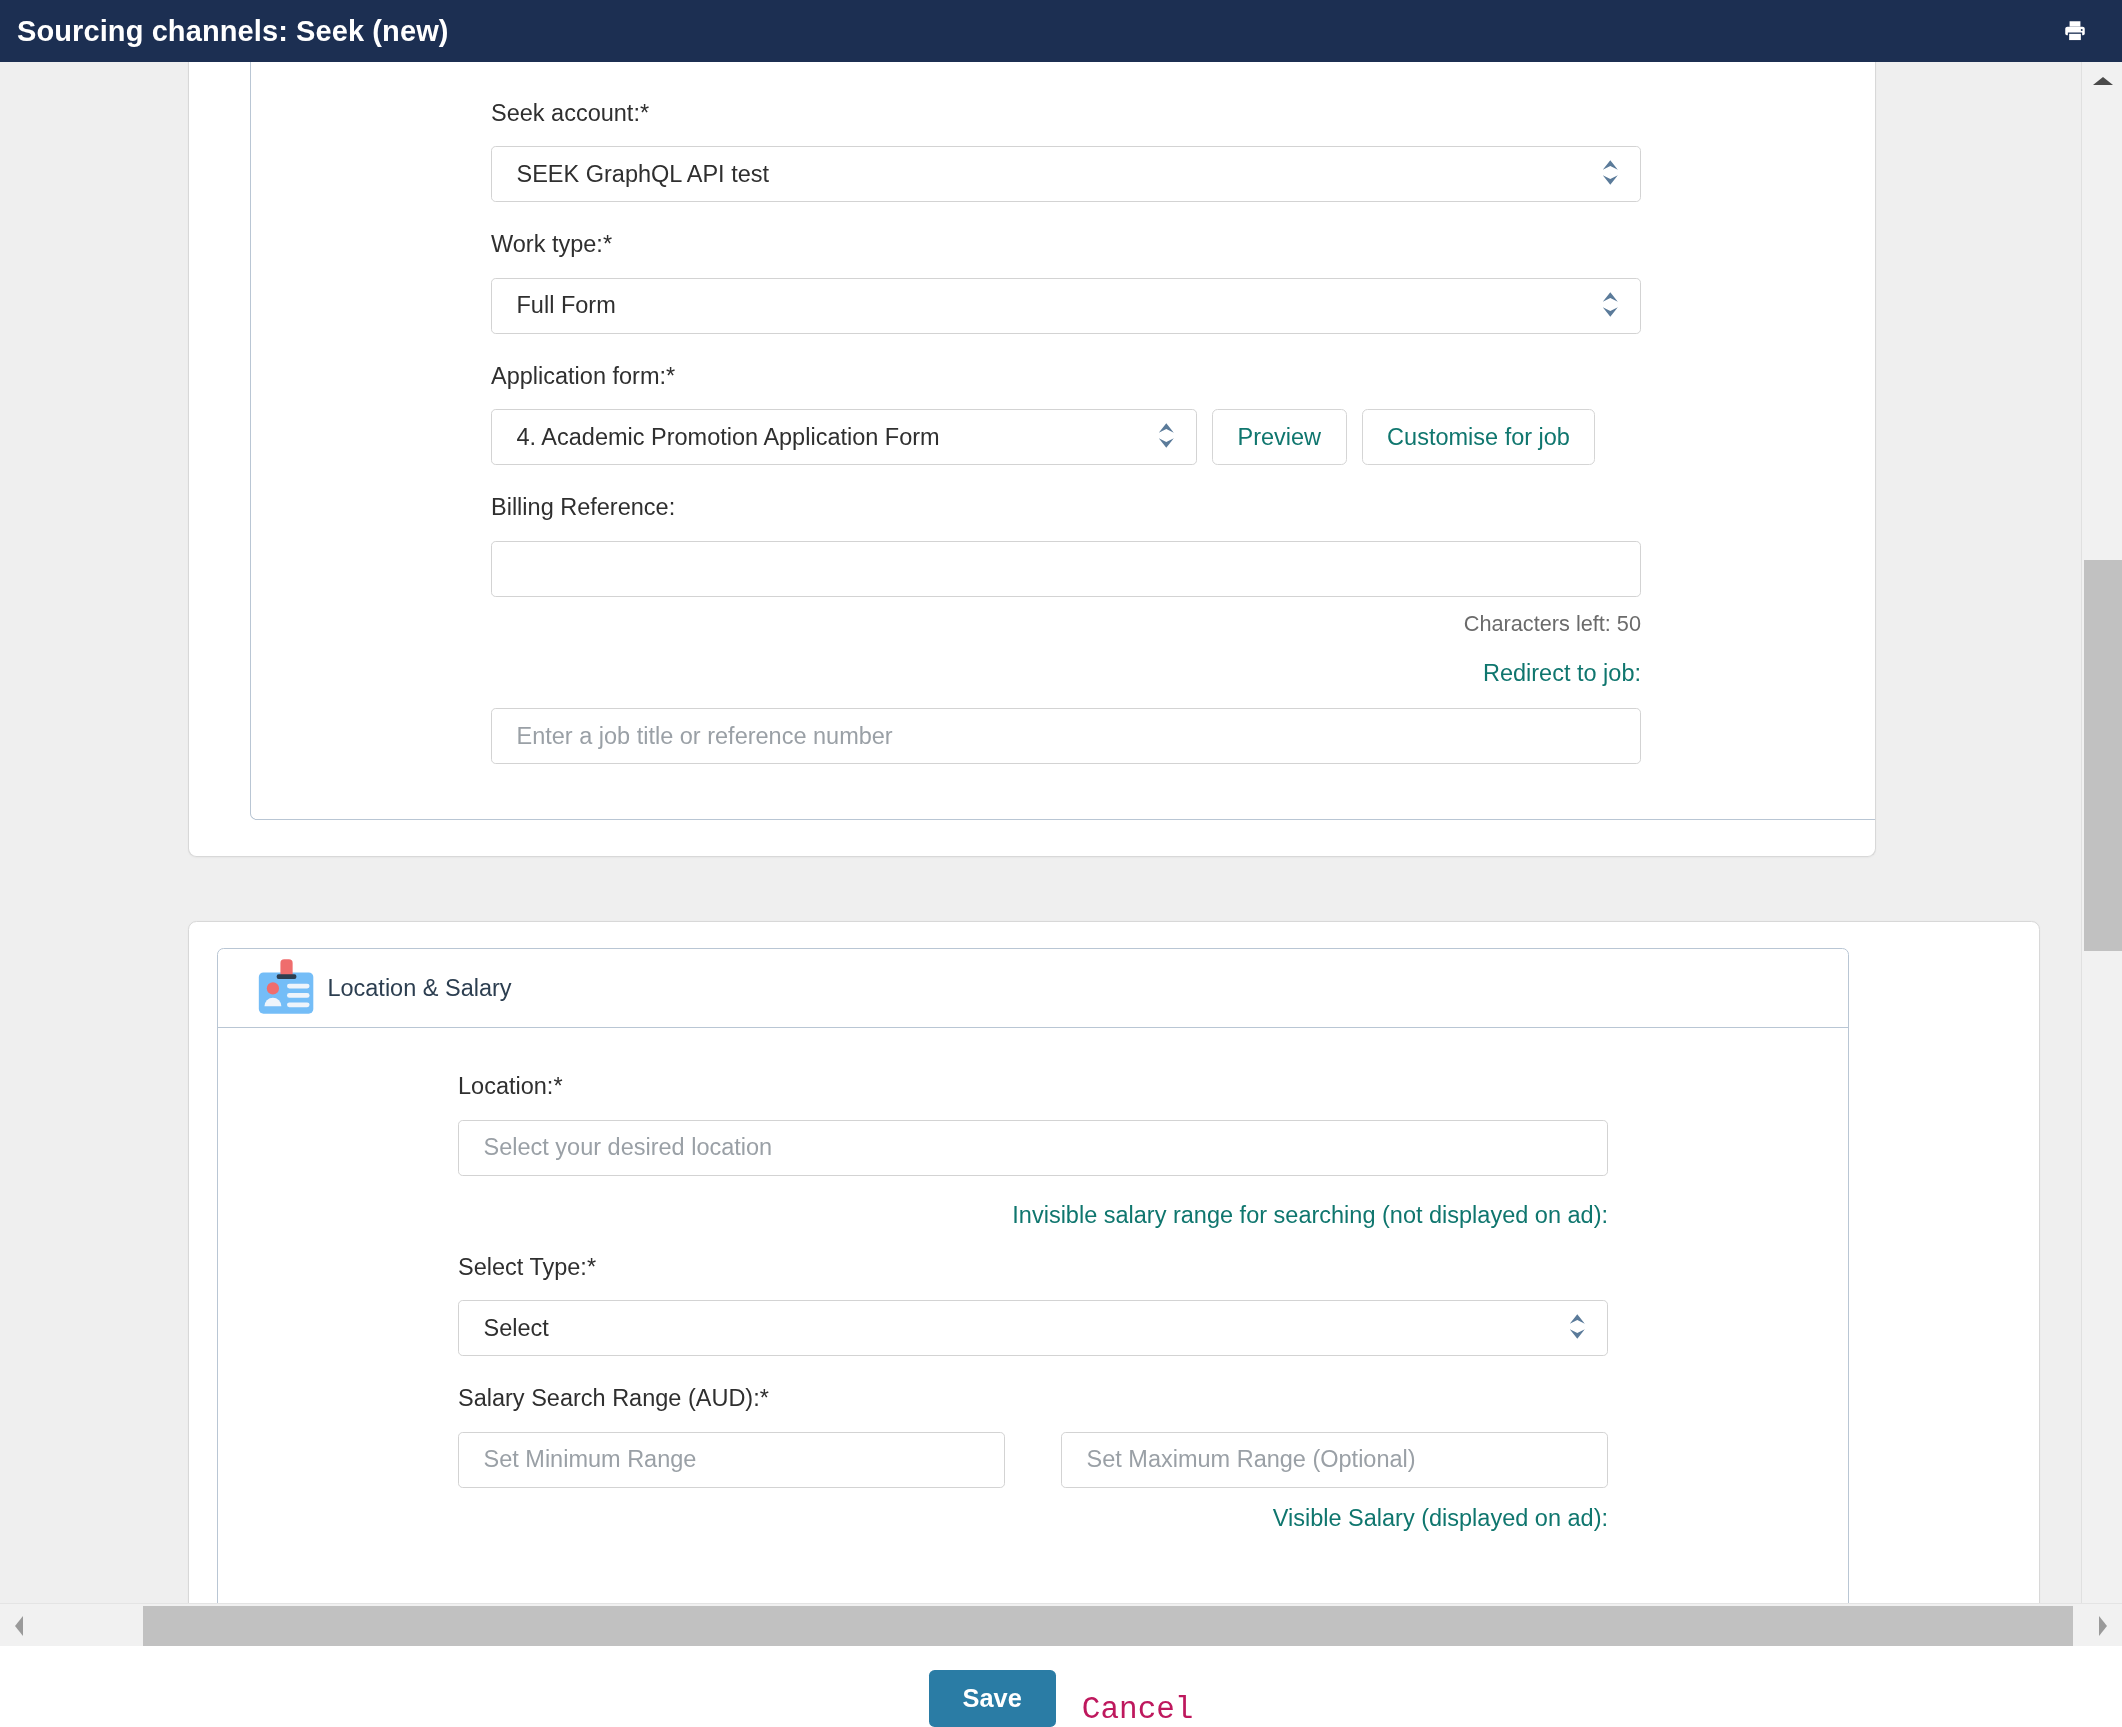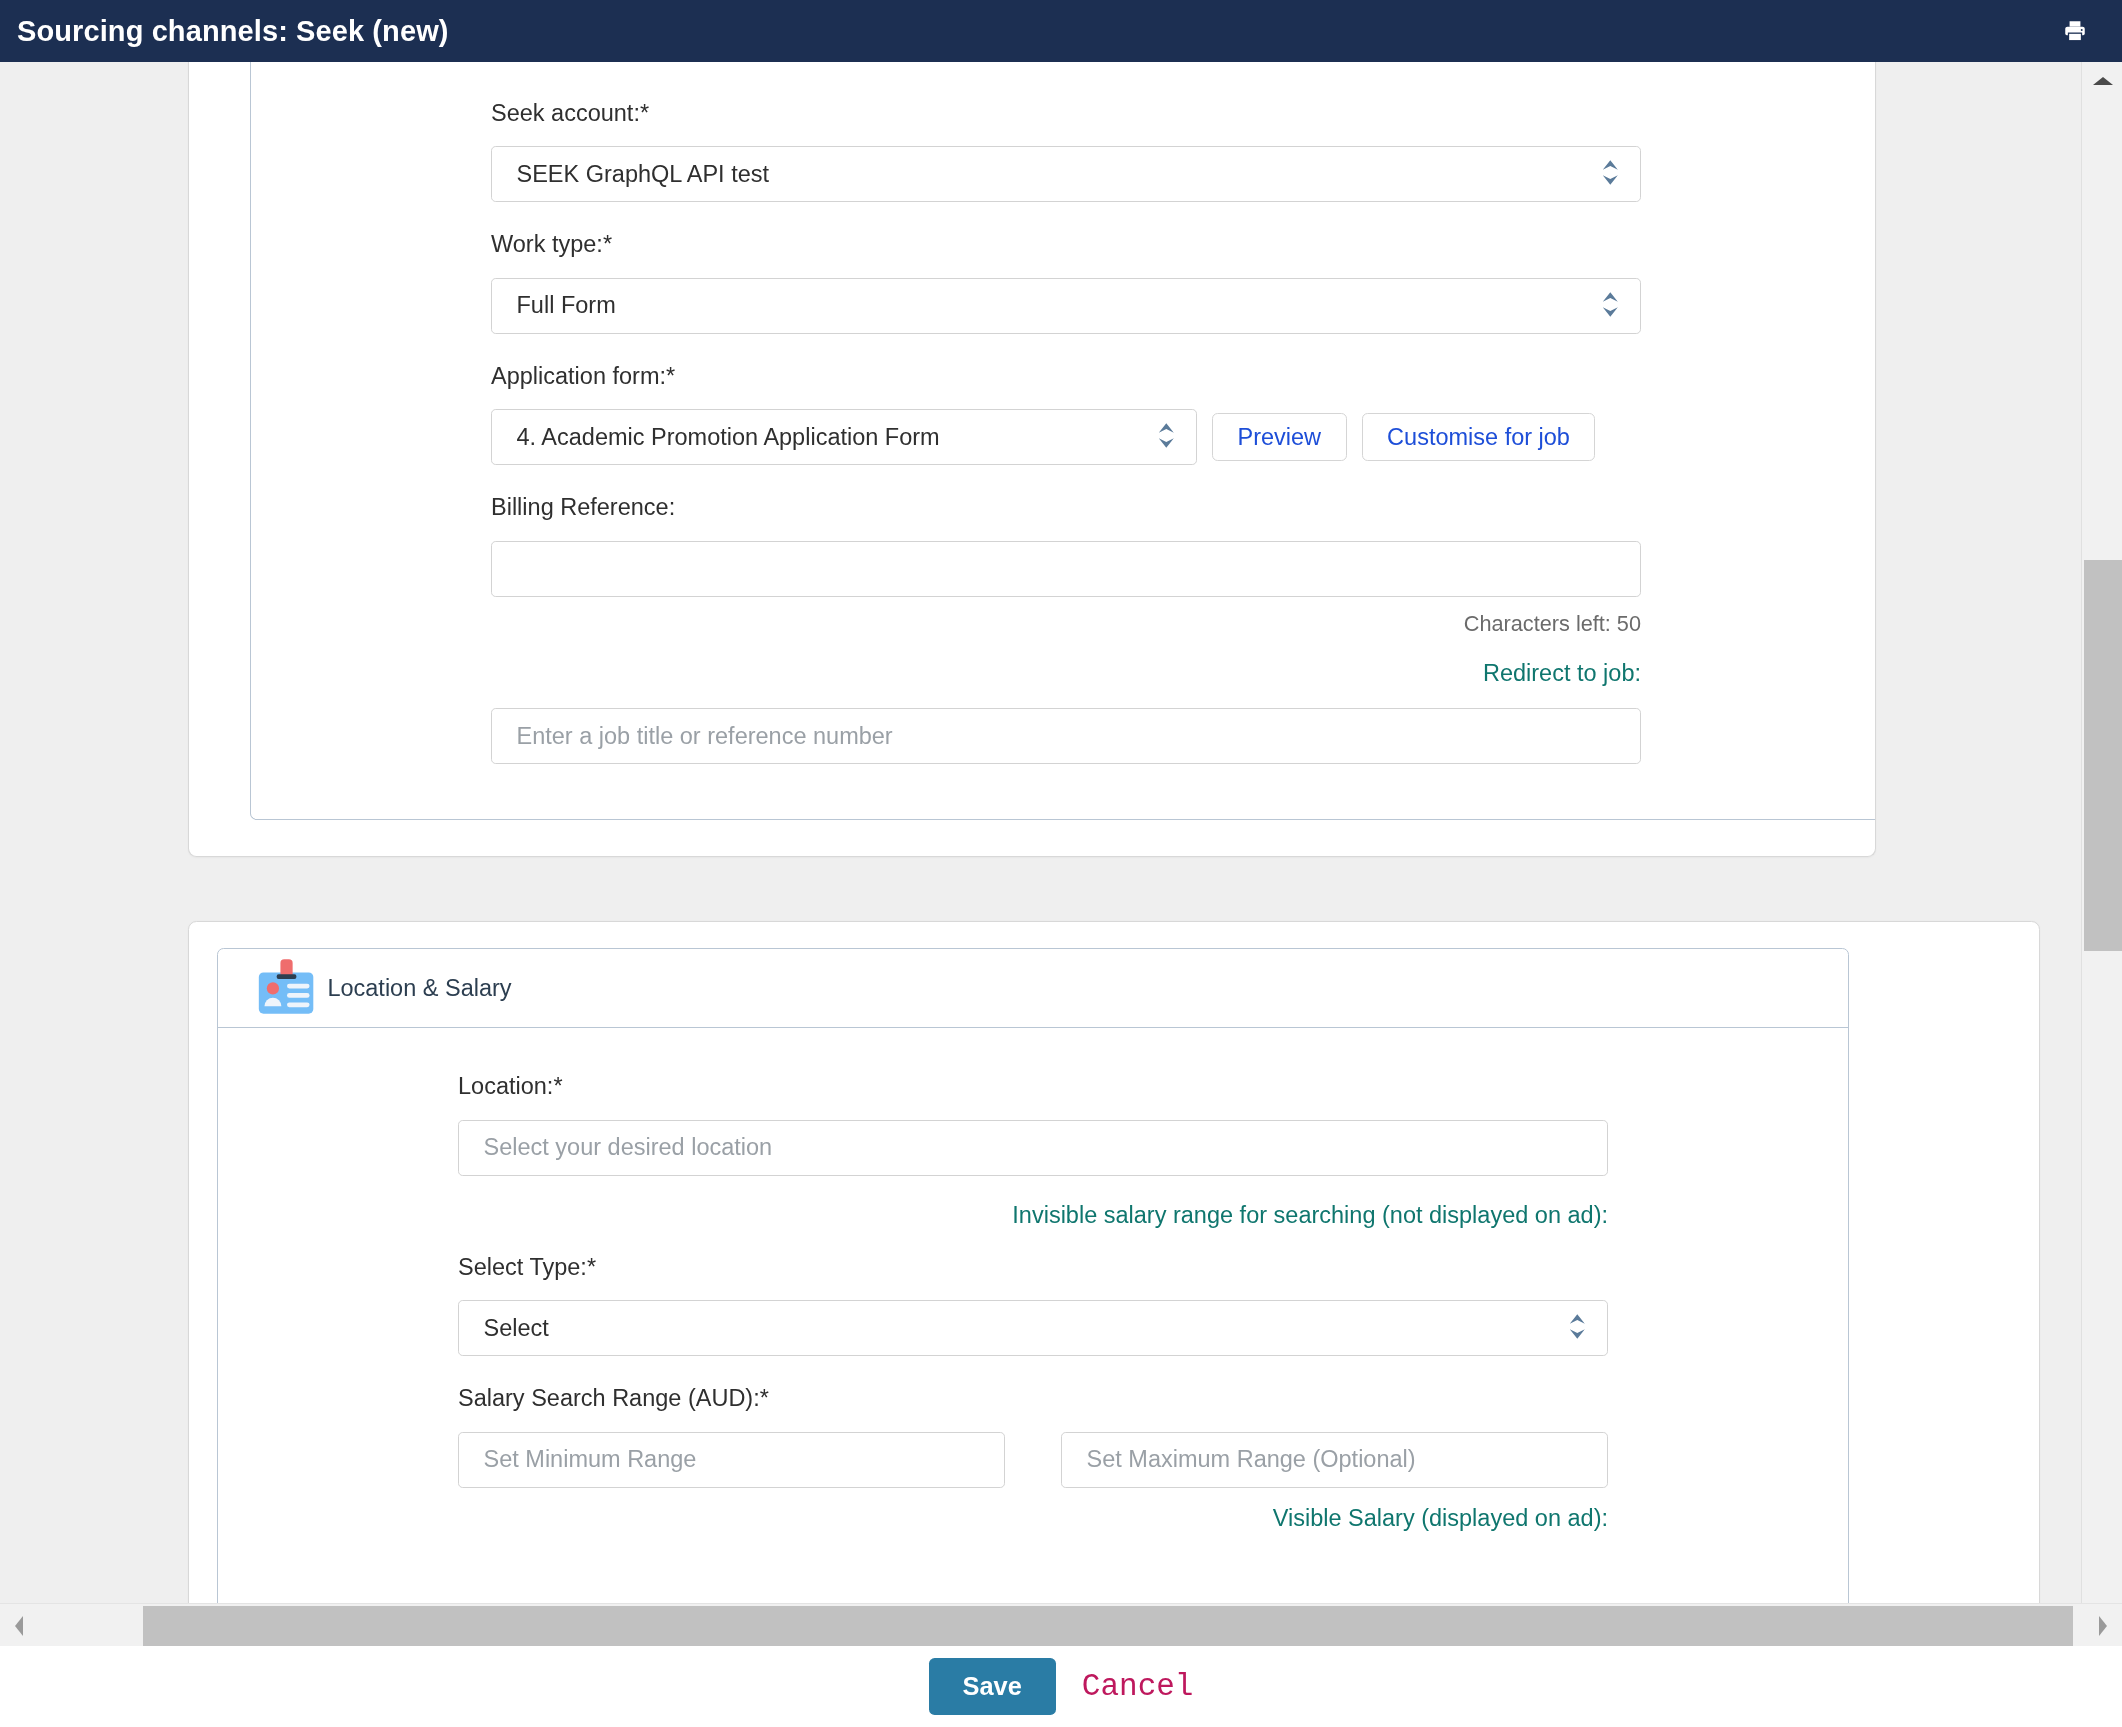--- a/index.html
+++ b/index.html
@@ -133,26 +133,26 @@
   }
   .sel .fctrl { padding-right: 52px; }
   .sel .chev {
     position: absolute;
     right: 19px; top: 50%;
     transform: translateY(-50%);
     pointer-events: none;
   }
 
   .btn-outline {
-    height: 48px;
+    height: 56px;
     border: 0.9px solid #d5d5d5;
     border-radius: 5.6px;
     background: #ffffff;
     font-size: 23.5px;
-    color: #1d4ed8;
+    color: #0f766e;
     font-family: "Liberation Sans", sans-serif;
     padding: 0 24.5px;
     cursor: pointer;
     white-space: nowrap;
   }
 
   .hint-right {
     text-align: right;
     font-size: 21.7px;
     color: #6b6b6b;
@@ -160,21 +160,21 @@
 
   .row-inline { display: flex; align-items: center; gap: 15px; }
 
   
   .footer {
     position: absolute;
     left: 0; bottom: 0;
     width: 2122px; height: 81px;
     background: #ffffff;
     display: flex;
-    align-items: center;
+    align-items: flex-end;
     justify-content: center;
     gap: 26px;
   }
   .btn-save {
     background: #2a7ca5;
     color: #ffffff;
     border: none;
     border-radius: 5.6px;
     font-size: 25.4px;
     font-weight: 700;

